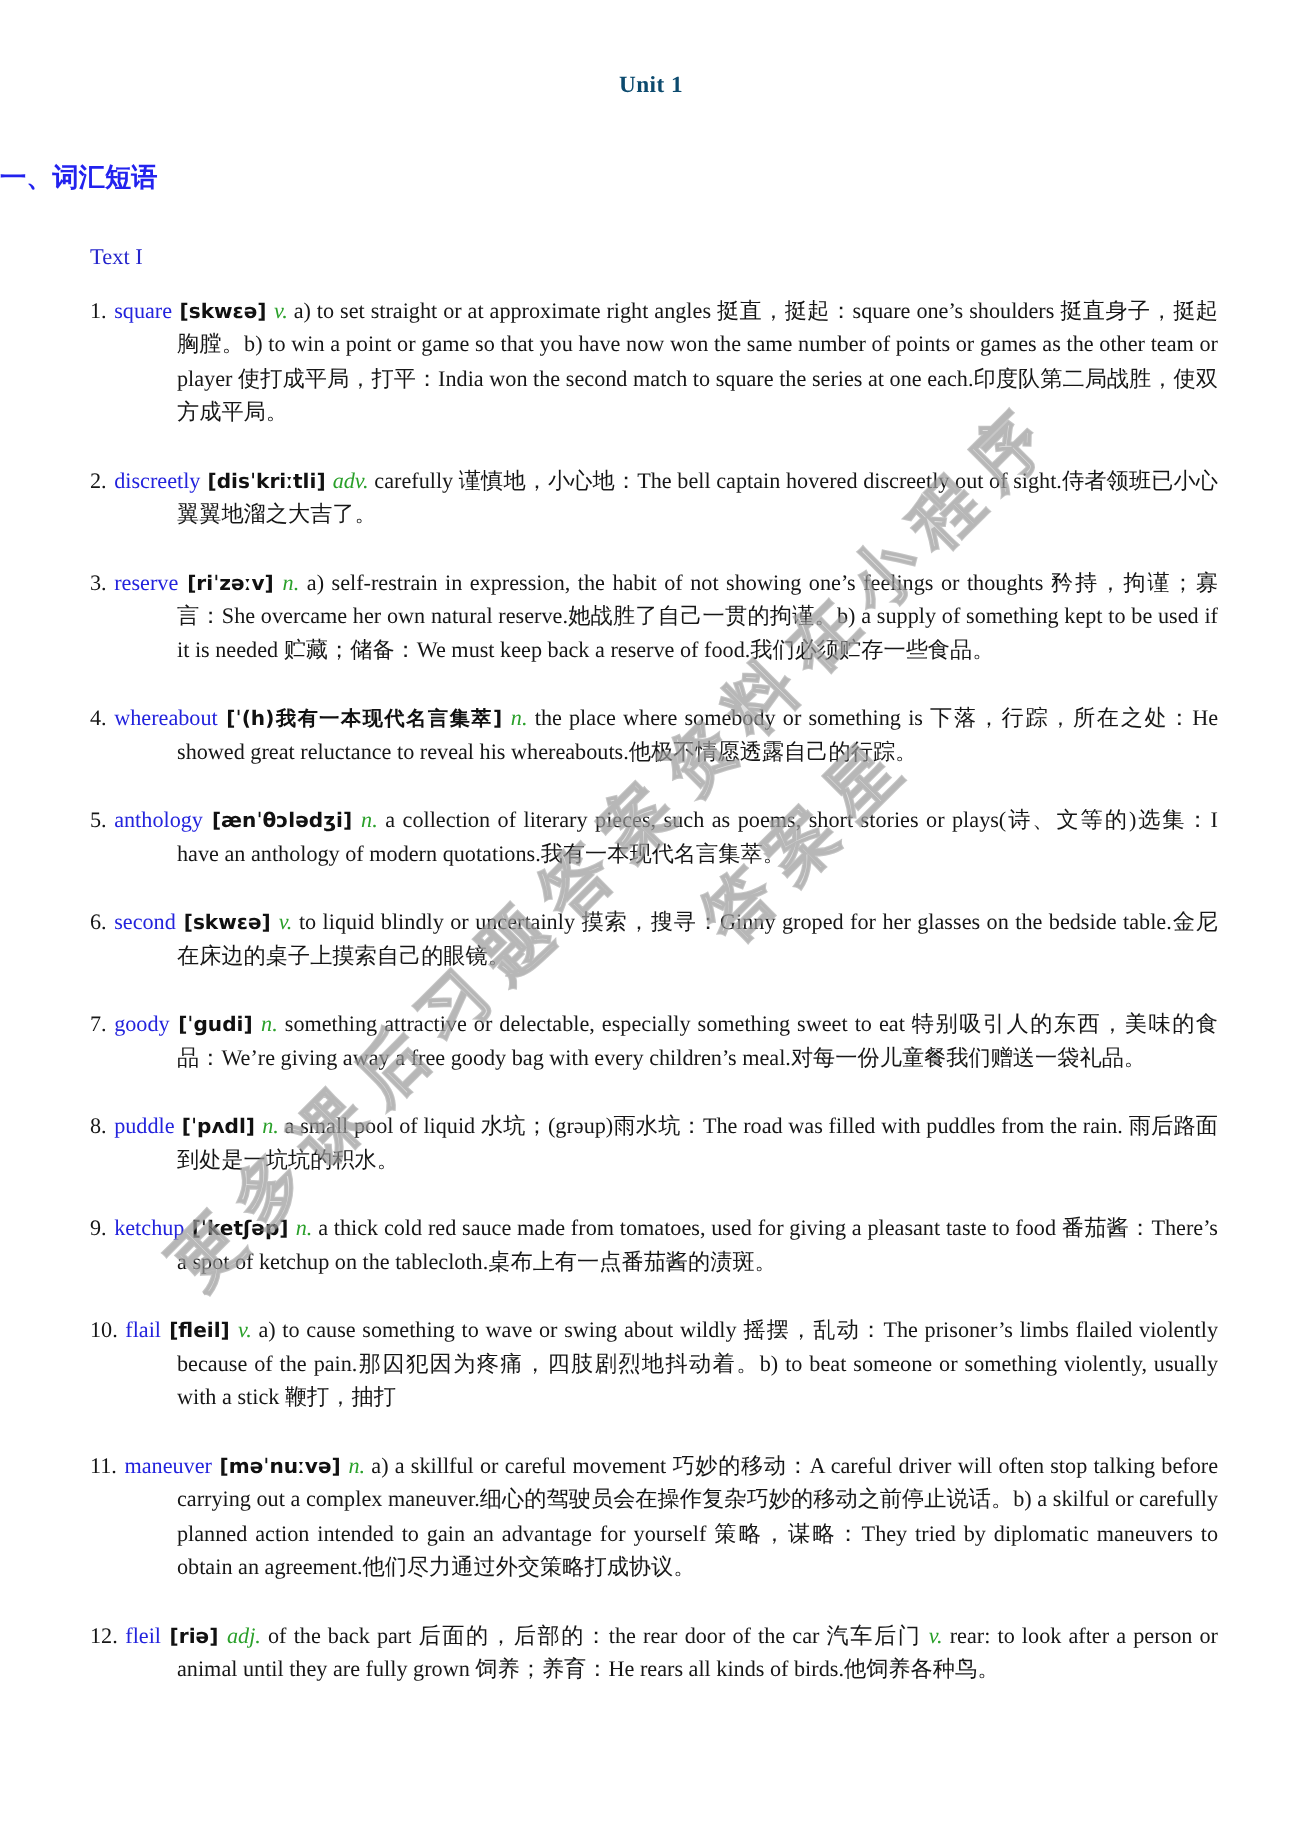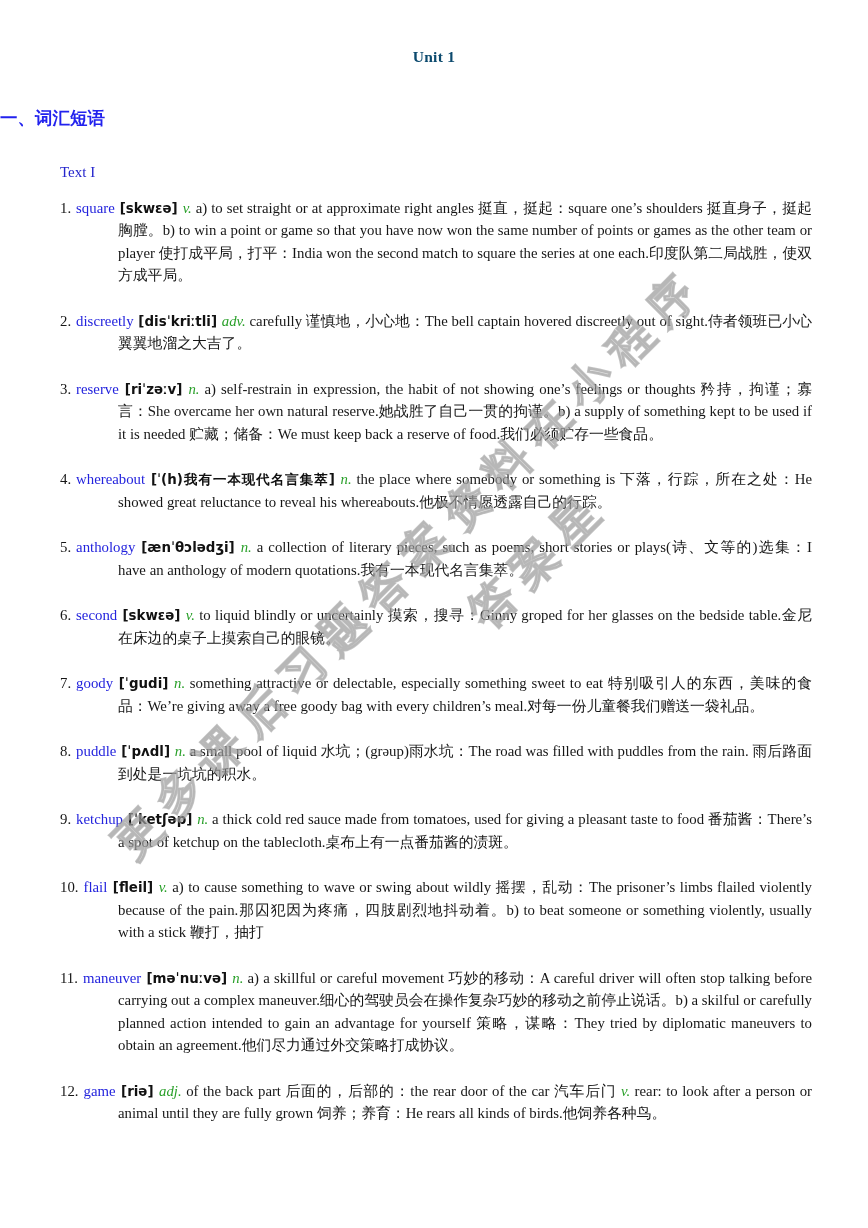--- a/index.html
+++ b/index.html
@@ -100,21 +100,21 @@
   <p class="entry"><span class="num">7.</span><span class="word">goody</span><span class="phon"> [ˈgudi] </span><span class="body"><span class="pos">n.</span> <span>something attractive or delectable, especially something sweet to eat 特别吸引人的东西，美味的食品：We’re giving away a free goody bag with every children’s meal.对每一份儿童餐我们赠送一袋礼品。</span></span></p>
 
   <p class="entry"><span class="num">8.</span><span class="word">puddle</span><span class="phon"> [ˈpʌdl] </span><span class="body"><span class="pos">n.</span> <span>a small pool of liquid 水坑；(grəup)雨水坑：The road was filled with puddles from the rain. 雨后路面到处是一坑坑的积水。</span></span></p>
 
   <p class="entry"><span class="num">9.</span><span class="word">ketchup</span><span class="phon"> [ˈketʃəp] </span><span class="body"><span class="pos">n.</span> <span>a thick cold red sauce made from tomatoes, used for giving a pleasant taste to food 番茄酱：There’s a spot of ketchup on the tablecloth.桌布上有一点番茄酱的渍斑。</span></span></p>
 
   <p class="entry"><span class="num">10.</span><span class="word">flail</span><span class="phon"> [fleil] </span><span class="body"><span class="pos">v.</span> <span>a) to cause something to wave or swing about wildly 摇摆，乱动：The prisoner’s limbs flailed violently because of the pain.那囚犯因为疼痛，四肢剧烈地抖动着。b) to beat someone or something violently, usually with a stick 鞭打，抽打</span></span></p>
 
   <p class="entry"><span class="num">11.</span><span class="word">maneuver</span><span class="phon"> [məˈnuːvə] </span><span class="body"><span class="pos">n.</span> <span>a) a skillful or careful movement 巧妙的移动：A careful driver will often stop talking before carrying out a complex maneuver.细心的驾驶员会在操作复杂巧妙的移动之前停止说话。b) a skilful or carefully planned action intended to gain an advantage for yourself 策略，谋略：They tried by diplomatic maneuvers to obtain an agreement.他们尽力通过外交策略打成协议。</span></span></p>
 
-  <p class="entry"><span class="num">12.</span><span class="word">game</span><span class="phon"> [riə] </span><span class="body"><span class="pos">adj.</span> <span>of the back part 后面的，后部的：the rear door of the car 汽车后门 </span><span class="pos">v.</span> <span>rear: to look after a person or animal until they are fully grown 饲养；养育：He rears all kinds of birds.他饲养各种鸟。</span></span></p>
+  <p class="entry"><span class="num">12.</span><span class="word">fleil</span><span class="phon"> [riə] </span><span class="body"><span class="pos">adj.</span> <span>of the back part 后面的，后部的：the rear door of the car 汽车后门 </span><span class="pos">v.</span> <span>rear: to look after a person or animal until they are fully grown 饲养；养育：He rears all kinds of birds.他饲养各种鸟。</span></span></p>
 
 </div>
 
   <div class="watermark">
     <div class="wm-line1">更多课后习题答案资料在小程序</div>
     <div class="wm-line2">答案星</div>
   </div>
 
 </div>
 

